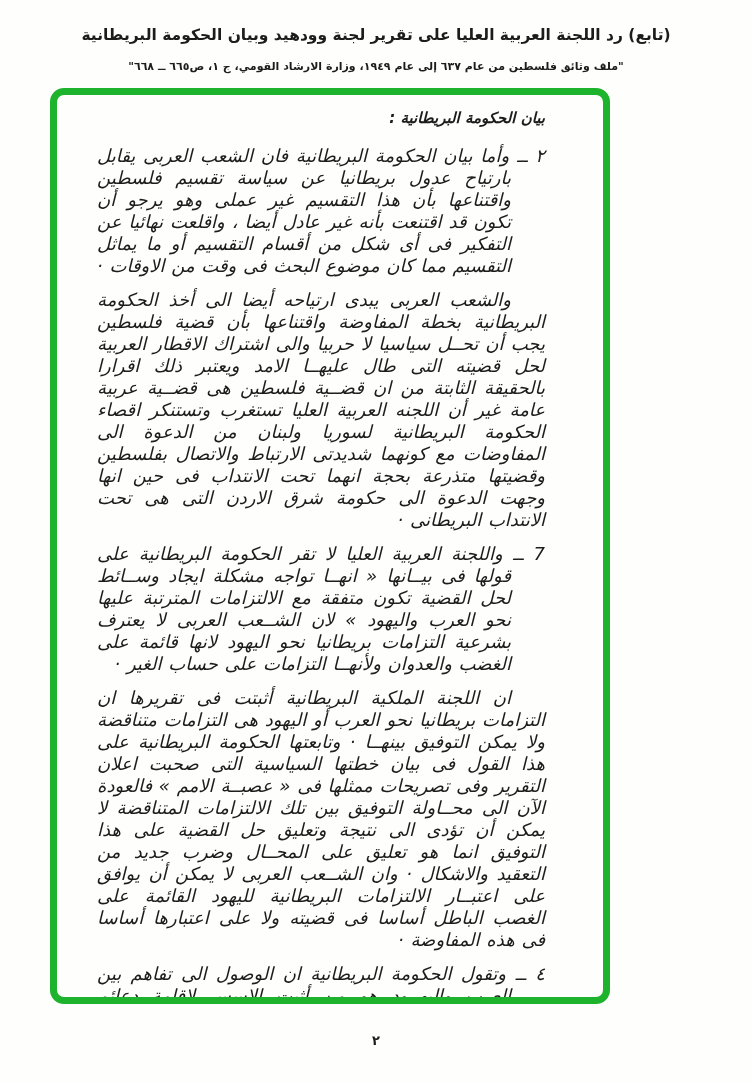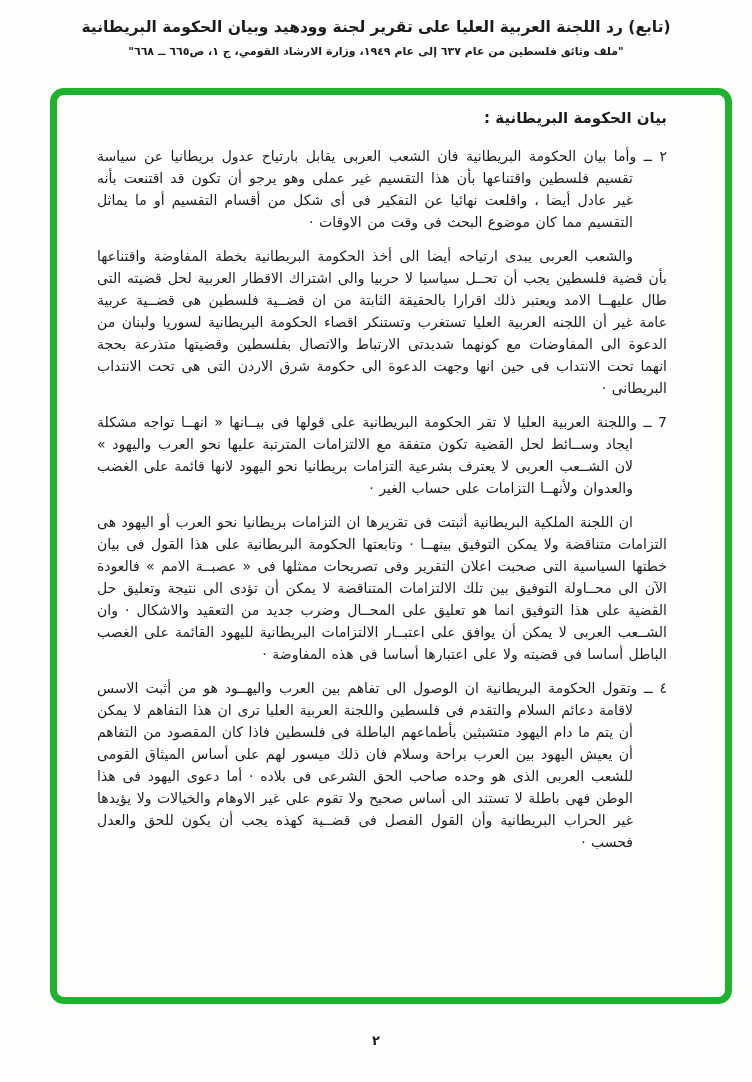--- a/index.html
+++ b/index.html
@@ -15,52 +15,53 @@
     font-family:"DejaVu Sans","Liberation Sans",sans-serif;
     color:var(--ink);
     overflow:hidden;
   }
   .header{
     position:absolute;top:10px;left:0;right:0;
     text-align:center;
     direction:rtl;
   }
   .doc-title{
-    margin:8px;
+    margin:16px;
     font-size:15.5px;
     font-weight:bold;
     letter-spacing:0;
   }
   .doc-source{
     margin-top:9px;
     font-size:11px;
     font-weight:bold;
   }
   .green-box{
     position:absolute;
     left:50px;top:88px;
-    width:682px;height:916px;
+    width:560px;height:916px;
     box-sizing:border-box;
     border:7px solid var(--highlight-border);
     border-radius:14px;
     padding:14px 58px 0 40px;
     overflow:hidden;
     background:transparent;
+    font-style:italic;
   }
   .section-heading{
     margin:0 0 18px 0;
     direction:rtl;
     text-align:right;
     font-size:15px;
     font-weight:bold;
   }
   .para{
     direction:rtl;
     text-align:justify;
-    font-size:14px;
+    font-size:18px;
     line-height:22px;
     margin:0 0 12px 0;
     word-spacing:1px;
   }
   .para.numbered{
     padding-right:34px;
     text-indent:-34px;
   }
   .para.continuation{
     text-indent:34px;

